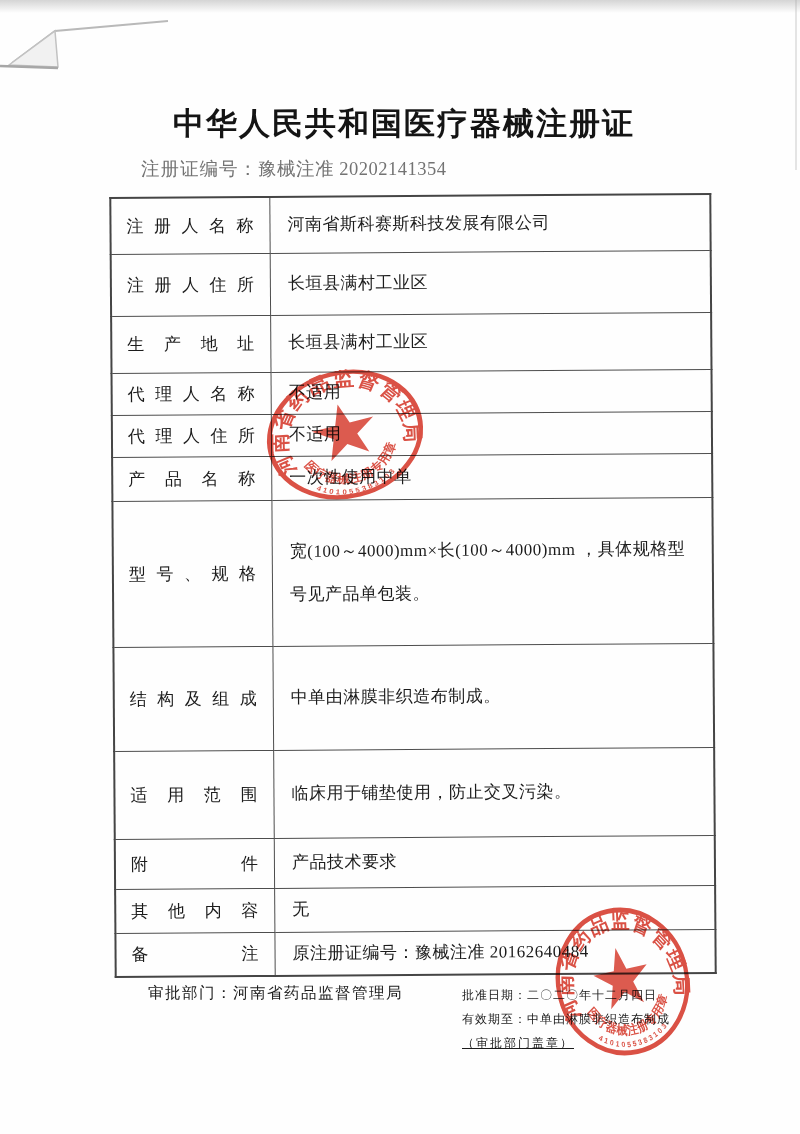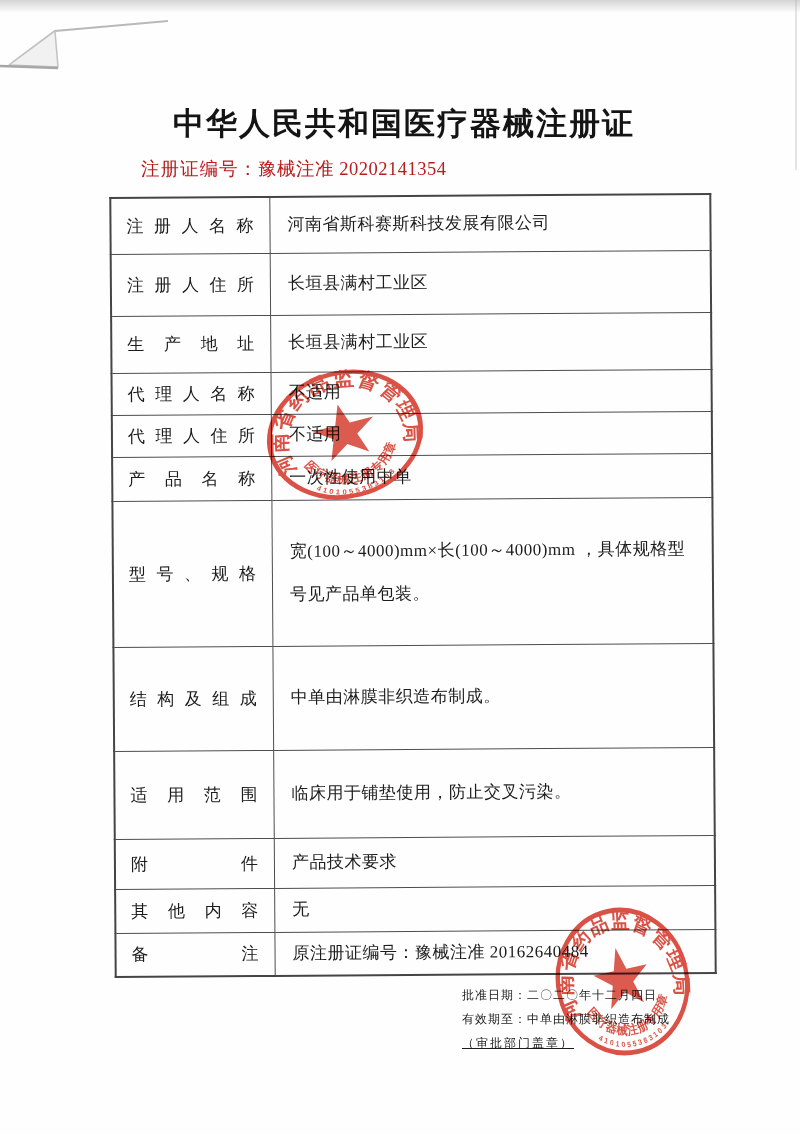--- a/index.html
+++ b/index.html
@@ -18,21 +18,21 @@
   .page-fold{position:absolute;top:0;left:0;}
 
   .doc-title{
     position:absolute;top:99px;left:0;width:100%;
     text-align:center;margin:4px;
     font-family:"Liberation Sans", sans-serif;
     font-weight:800;font-size:31px;letter-spacing:2px;color:#141414;
   }
   .cert-line{
     position:absolute;top:156px;left:141px;
-    font-size:18.5px;color:#b91c1c;letter-spacing:1px;
+    font-size:18.5px;color:#737373;letter-spacing:1px;
   }
   .cert-line .num{letter-spacing:.5px;}
 
   table.cert-table{
     position:absolute;left:112px;top:195px;width:602px;
     border-collapse:collapse;table-layout:fixed;
     transform:rotate(-0.4deg);transform-origin:50% 50%;
   }
   .cert-table td{
     border:1px solid #4d4d4d;
@@ -144,20 +144,21 @@
       <td class="lbl">其他内容</td>
       <td class="val">无</td>
     </tr>
     <tr>
       <td class="lbl">备 注</td>
       <td class="val">原注册证编号：豫械注准 20162640484</td>
     </tr>
   </tbody>
     </table>
 
+  <div class="footer-left">审批部门：河南省药品监督管理局</div>
 
   <div class="footer-right">
     <span>批准日期：二〇二〇年十二月四日</span><br>
     <span>有效期至：中单由淋膜非织造布制成</span>
     <span class="seal-note">（审批部门盖章）</span>
   </div>
 
   <svg class="stamp stamp-a" viewBox="-100 -100 200 200" preserveAspectRatio="none">
     <defs>
       <path id="tpA" d="M -66 34 A 72 72 0 1 1 66 34" fill="none"></path>

